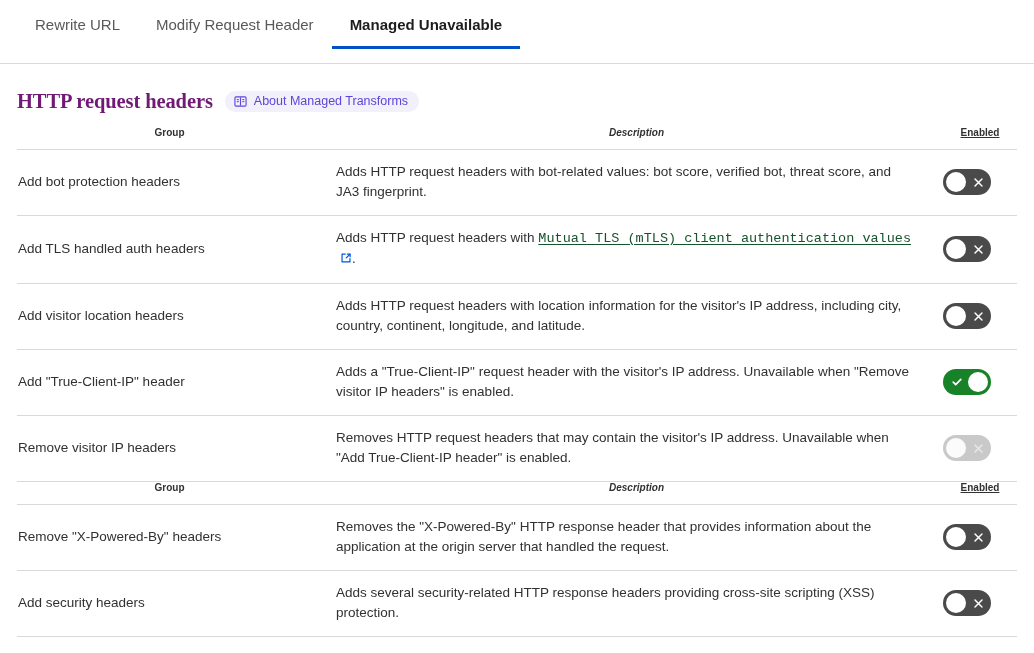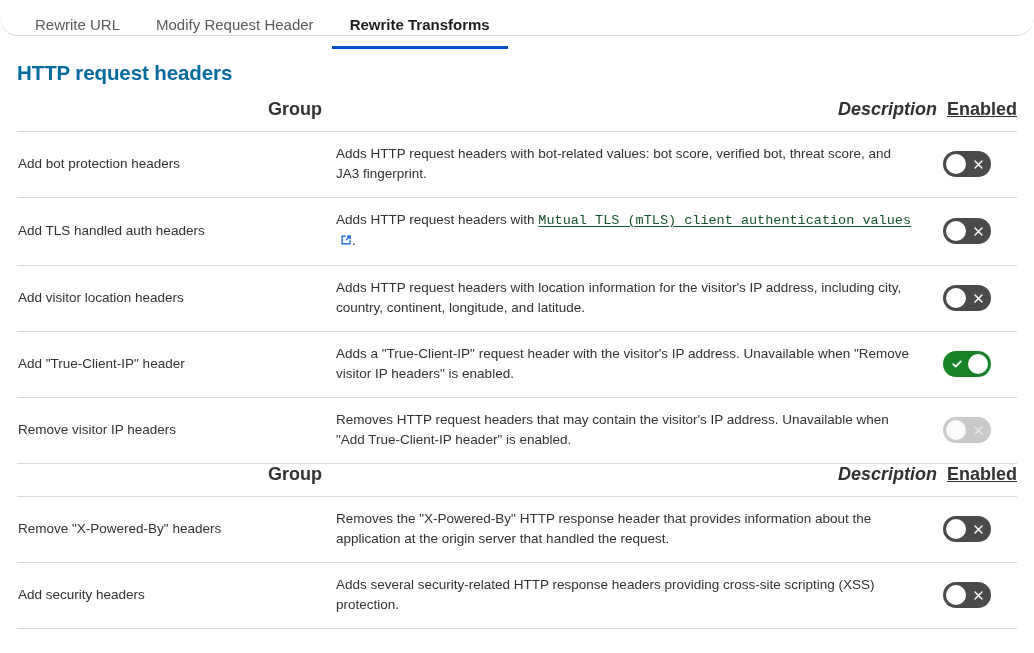--- a/index.html
+++ b/index.html
@@ -10,26 +10,25 @@
     height: 653px;
     background: #ffffff;
     font-family: "Liberation Sans", sans-serif;
     color: #313131;
     overflow: hidden;
   }
 
   
   .tabbar {
     position: relative;
-    height: 36px;
+    height: 64px;
     border-bottom: 1px solid #d9d9d9;
     display: flex;
     align-items: flex-start;
     padding-left: 17px;
-    border-radius: 25px;
   }
   .tab {
     position: relative;
     font-size: 15px;
     color: #595959;
     line-height: 1;
     padding: 17px 18px 16px 18px;
     white-space: nowrap;
     cursor: pointer;
     background: none;
@@ -54,23 +53,24 @@
   .sec-head {
     display: flex;
     align-items: center;
     gap: 12px;
     padding-top: 26px;
     padding-bottom: 14px;
   }
   .sec-title {
     font-size: 20.5px;
     font-weight: 700;
-    color: #0369a1;
+    color: #701a75;
     letter-spacing: -0.1px;
     line-height: 1.1;
+    font-family: Liberation Serif, serif;
   }
   .about-badge {
     display: inline-flex;
     align-items: center;
     gap: 7px;
     background: #f1f0fb;
     border-radius: 11px;
     padding: 4px 11px 4px 9px;
     font-size: 12.5px;
     color: #5b46d8;
@@ -84,22 +84,22 @@
   table.mt {
     width: 100%;
     border-collapse: collapse;
     table-layout: fixed;
   }
   table.mt col.c-group { width: 305px; }
   table.mt col.c-desc  { width: 615px; }
   table.mt col.c-en    { width: 80px; }
 
   table.mt th {
-    text-align: right;
-    font-size: 18px;
+    text-align: center;
+    font-size: 10px;
     font-weight: 700;
     color: #313131;
     padding: 0 0 11px 0;
     border-bottom: 1px solid #d9d9d9;
     vertical-align: bottom;
   }
   table.mt th.th-desc { padding-left: 14px; font-style: italic; }
   table.mt th.th-en  { padding-left: 6px; text-decoration: underline; }
 
   table.mt td {
@@ -163,27 +163,40 @@
   .toggle.disabled { background: #c9c9c9; cursor: default; }
   .toggle.disabled .knob { background: #fbfbfb; }
   .toggle.disabled .mark { color: #e8e8e8; }
 </style>
 </head>
 <body>
 
 <div class="tabbar" id="tabbar">
     <button class="tab">Rewrite URL</button>
     <button class="tab">Modify Request Header</button>
-    <button class="tab active">Rewrite Transforms</button>
+    <button class="tab active">Managed Unavailable</button>
   </div>
 
 <div class="section" id="sections">
     <div>
       <div class="sec-head">
         <span class="sec-title">HTTP request headers</span>
+        <span class="about-badge">
+          <span class="bk">
+            <svg width="13" height="13" viewBox="0 0 14 14" fill="none">
+              <rect x="1" y="2" width="12" height="10" rx="1.2" stroke="#5b46d8" stroke-width="1.2"></rect>
+              <line x1="7" y1="2.6" x2="7" y2="11.4" stroke="#5b46d8" stroke-width="1.2"></line>
+              <line x1="3" y1="5" x2="5.2" y2="5" stroke="#5b46d8" stroke-width="1.1"></line>
+              <line x1="3" y1="7.2" x2="5.2" y2="7.2" stroke="#5b46d8" stroke-width="1.1"></line>
+              <line x1="8.9" y1="5" x2="11.1" y2="5" stroke="#5b46d8" stroke-width="1.1"></line>
+              <line x1="8.9" y1="7.2" x2="11.1" y2="7.2" stroke="#5b46d8" stroke-width="1.1"></line>
+            </svg>
+          </span>
+          <span>About Managed Transforms</span>
+        </span>
       </div>
       <table class="mt">
         <colgroup>
           <col class="c-group">
           <col class="c-desc">
           <col class="c-en">
         </colgroup>
         <thead>
           <tr>
             <th>Group</th>

